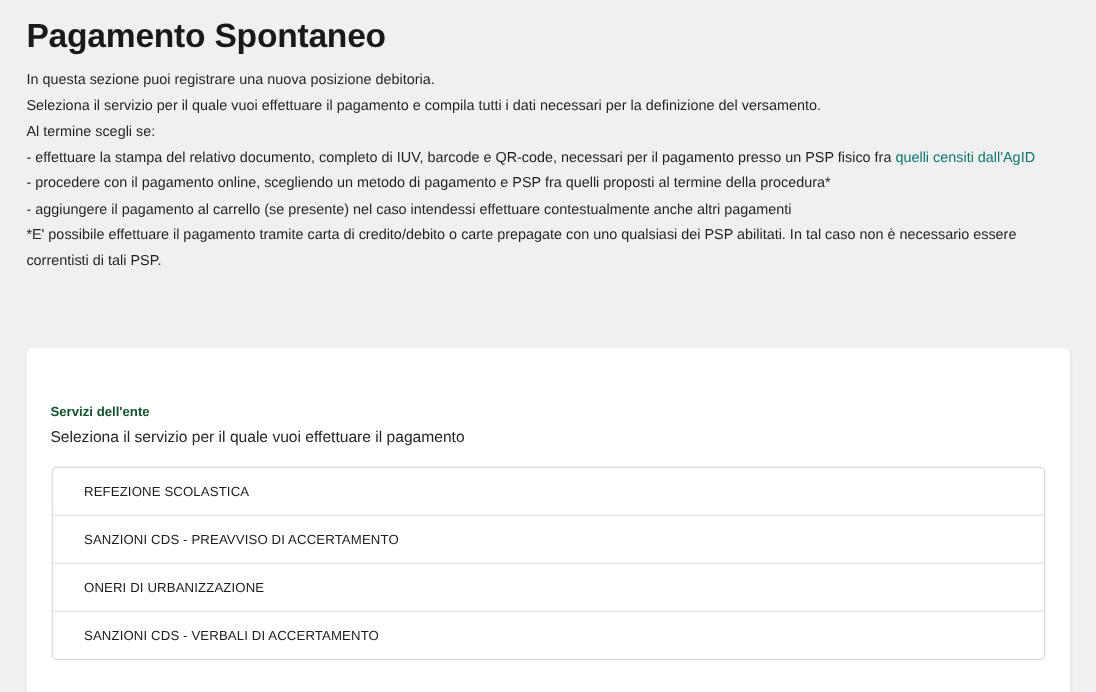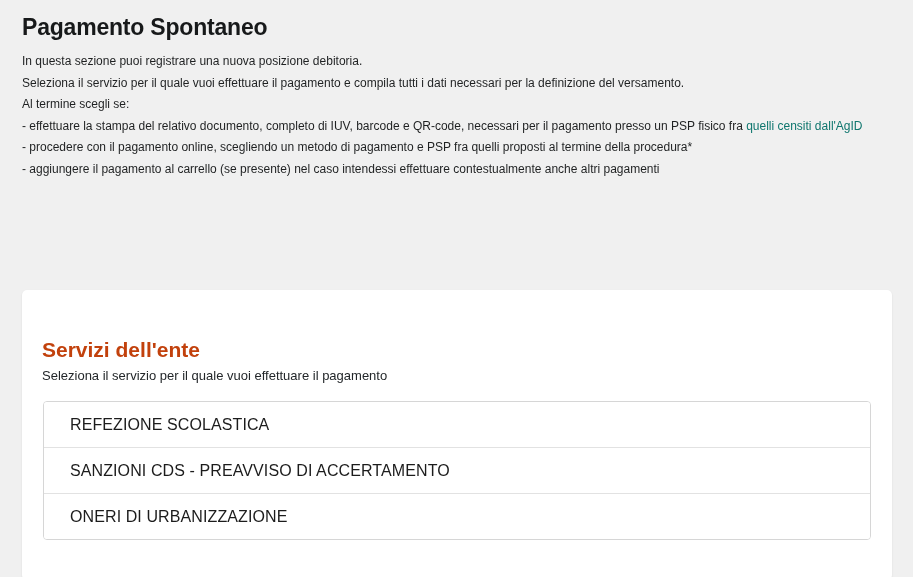--- a/index.html
+++ b/index.html
@@ -17,21 +17,21 @@
   .page {
     position: relative;
     width: 913px;
     height: 577px;
     box-sizing: border-box;
   }
   .intro {
     padding: 14px 22px 0 22px;
   }
   .page-title {
-    font-size: 23px;
+    font-size: 28px;
     font-weight: bold;
     letter-spacing: -0.2px;
     margin: 0 0 10px 0;
     color: #17191a;
   }
   .intro-lines {
     font-size: 12px;
     line-height: 21.5px;
     color: #1f2122;
   }
@@ -55,39 +55,39 @@
     border-radius: 5px;
     box-shadow: 0 1px 2px rgba(0,0,0,0.10);
     box-sizing: border-box;
     padding: 30px 0 0 0;
     min-height: 290px;
   }
   .card-inner {
     padding: 18px 20px 0 20px;
   }
   .card-title {
-    font-size: 21px;
+    font-size: 11px;
     font-weight: bold;
     margin: 0 0 6px 0;
-    color: #c2410c;
+    color: #14532d;
   }
   .card-subtitle {
     font-size: 13px;
     color: #23272a;
     margin: 0 0 18px 0;
   }
   .service-list {
     border: 1px solid #d6d6d6;
     border-radius: 4px;
     background: #fff;
     margin: 0 1px;
     overflow: hidden;
   }
   .service-item {
-    font-size: 16px;
+    font-size: 11px;
     letter-spacing: 0.1px;
     color: #1c1c1c;
     padding: 14px 0 13px 26px;
     border-bottom: 1px solid #e2e2e2;
     cursor: pointer;
     background: #fff;
   }
   .service-item:last-child {
     border-bottom: none;
   }
@@ -100,29 +100,31 @@
   <div class="intro">
     <h1 class="page-title">Pagamento Spontaneo</h1>
 
     <div class="intro-lines">
       <p>In questa sezione puoi registrare una nuova posizione debitoria.</p>
       <p>Seleziona il servizio per il quale vuoi effettuare il pagamento e compila tutti i dati necessari per la definizione del versamento.</p>
       <p>Al termine scegli se:</p>
       <p class="wrap"><span>- effettuare la stampa del relativo documento, completo di IUV, barcode e QR-code, necessari per il pagamento presso un PSP fisico fra </span><a class="link" href="#">quelli censiti dall'AgID</a></p>
       <p>- procedere con il pagamento online, scegliendo un metodo di pagamento e PSP fra quelli proposti al termine della procedura*</p>
       <p>- aggiungere il pagamento al carrello (se presente) nel caso intendessi effettuare contestualmente anche altri pagamenti</p>
+      <p class="wrap">*E' possibile effettuare il pagamento tramite carta di credito/debito o carte prepagate con uno qualsiasi dei PSP abilitati. In tal caso non è necessario essere correntisti di tali PSP.</p>
     </div>
   </div>
 
   <div class="card">
     <div class="card-inner">
       <h2 class="card-title">Servizi dell'ente</h2>
       <p class="card-subtitle">Seleziona il servizio per il quale vuoi effettuare il pagamento</p>
 
       <div class="service-list">
         <div class="service-item">REFEZIONE SCOLASTICA</div>
         <div class="service-item">SANZIONI CDS - PREAVVISO DI ACCERTAMENTO</div>
         <div class="service-item">ONERI DI URBANIZZAZIONE</div>
+        <div class="service-item">SANZIONI CDS - VERBALI DI ACCERTAMENTO</div>
       </div>
     </div>
   </div>
 
 </div>
 
 </body></html>

